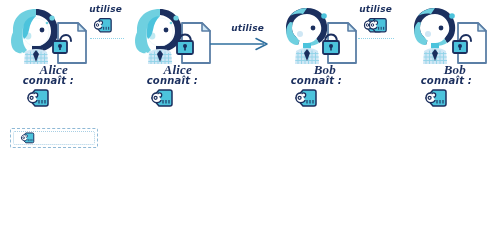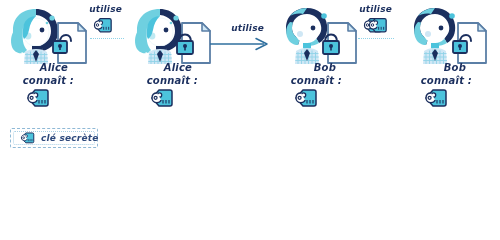--- a/index.html
+++ b/index.html
@@ -35,21 +35,22 @@
     text-align: right;
     color: #1b2f5e;
     font-family: "DejaVu Sans", sans-serif;
     font-style: italic;
     font-weight: 700;
     letter-spacing: 0.2px;
     white-space: nowrap;
     line-height: 1;
   }
   .name-label {
-    font-size: 10px;
+    font-size: 13px;
+    font-family: Liberation Serif, serif;
   }
   .knows-label {
     font-size: 10px;
   }
   .uses-label {
     font-size: 9px;
   }
   .send-label {
     font-size: 9px;
   }
@@ -464,17 +465,16 @@
           <circle cx="11.5" cy="8" r="2.2" fill="#ffffff" stroke="#1b2f5e" stroke-width="1.4"></circle>
           <g stroke="#1b2f5e" stroke-width="1.2">
             <line x1="15" y1="13" x2="15" y2="16.5"></line>
             <line x1="18" y1="13" x2="18" y2="16.5"></line>
             <line x1="21" y1="13" x2="21" y2="16.5"></line>
           </g>
           <path d="M9 6 C6 6 4 8 4 11 C4 13.6 6 15.6 9 15.6 C11 15.6 12.6 14.4 13.2 13" fill="#ffffff" stroke="#1b2f5e" stroke-width="1.5"></path>
           <circle cx="7.6" cy="10.8" r="1.5" fill="#ffffff" stroke="#1b2f5e" stroke-width="1.3"></circle>
         </svg>
       </span>
-      <span class="label legend-label" style="position:static;">clé secrète</span>
     </div>
   </div>
 
 </div>
 
 </body></html>

